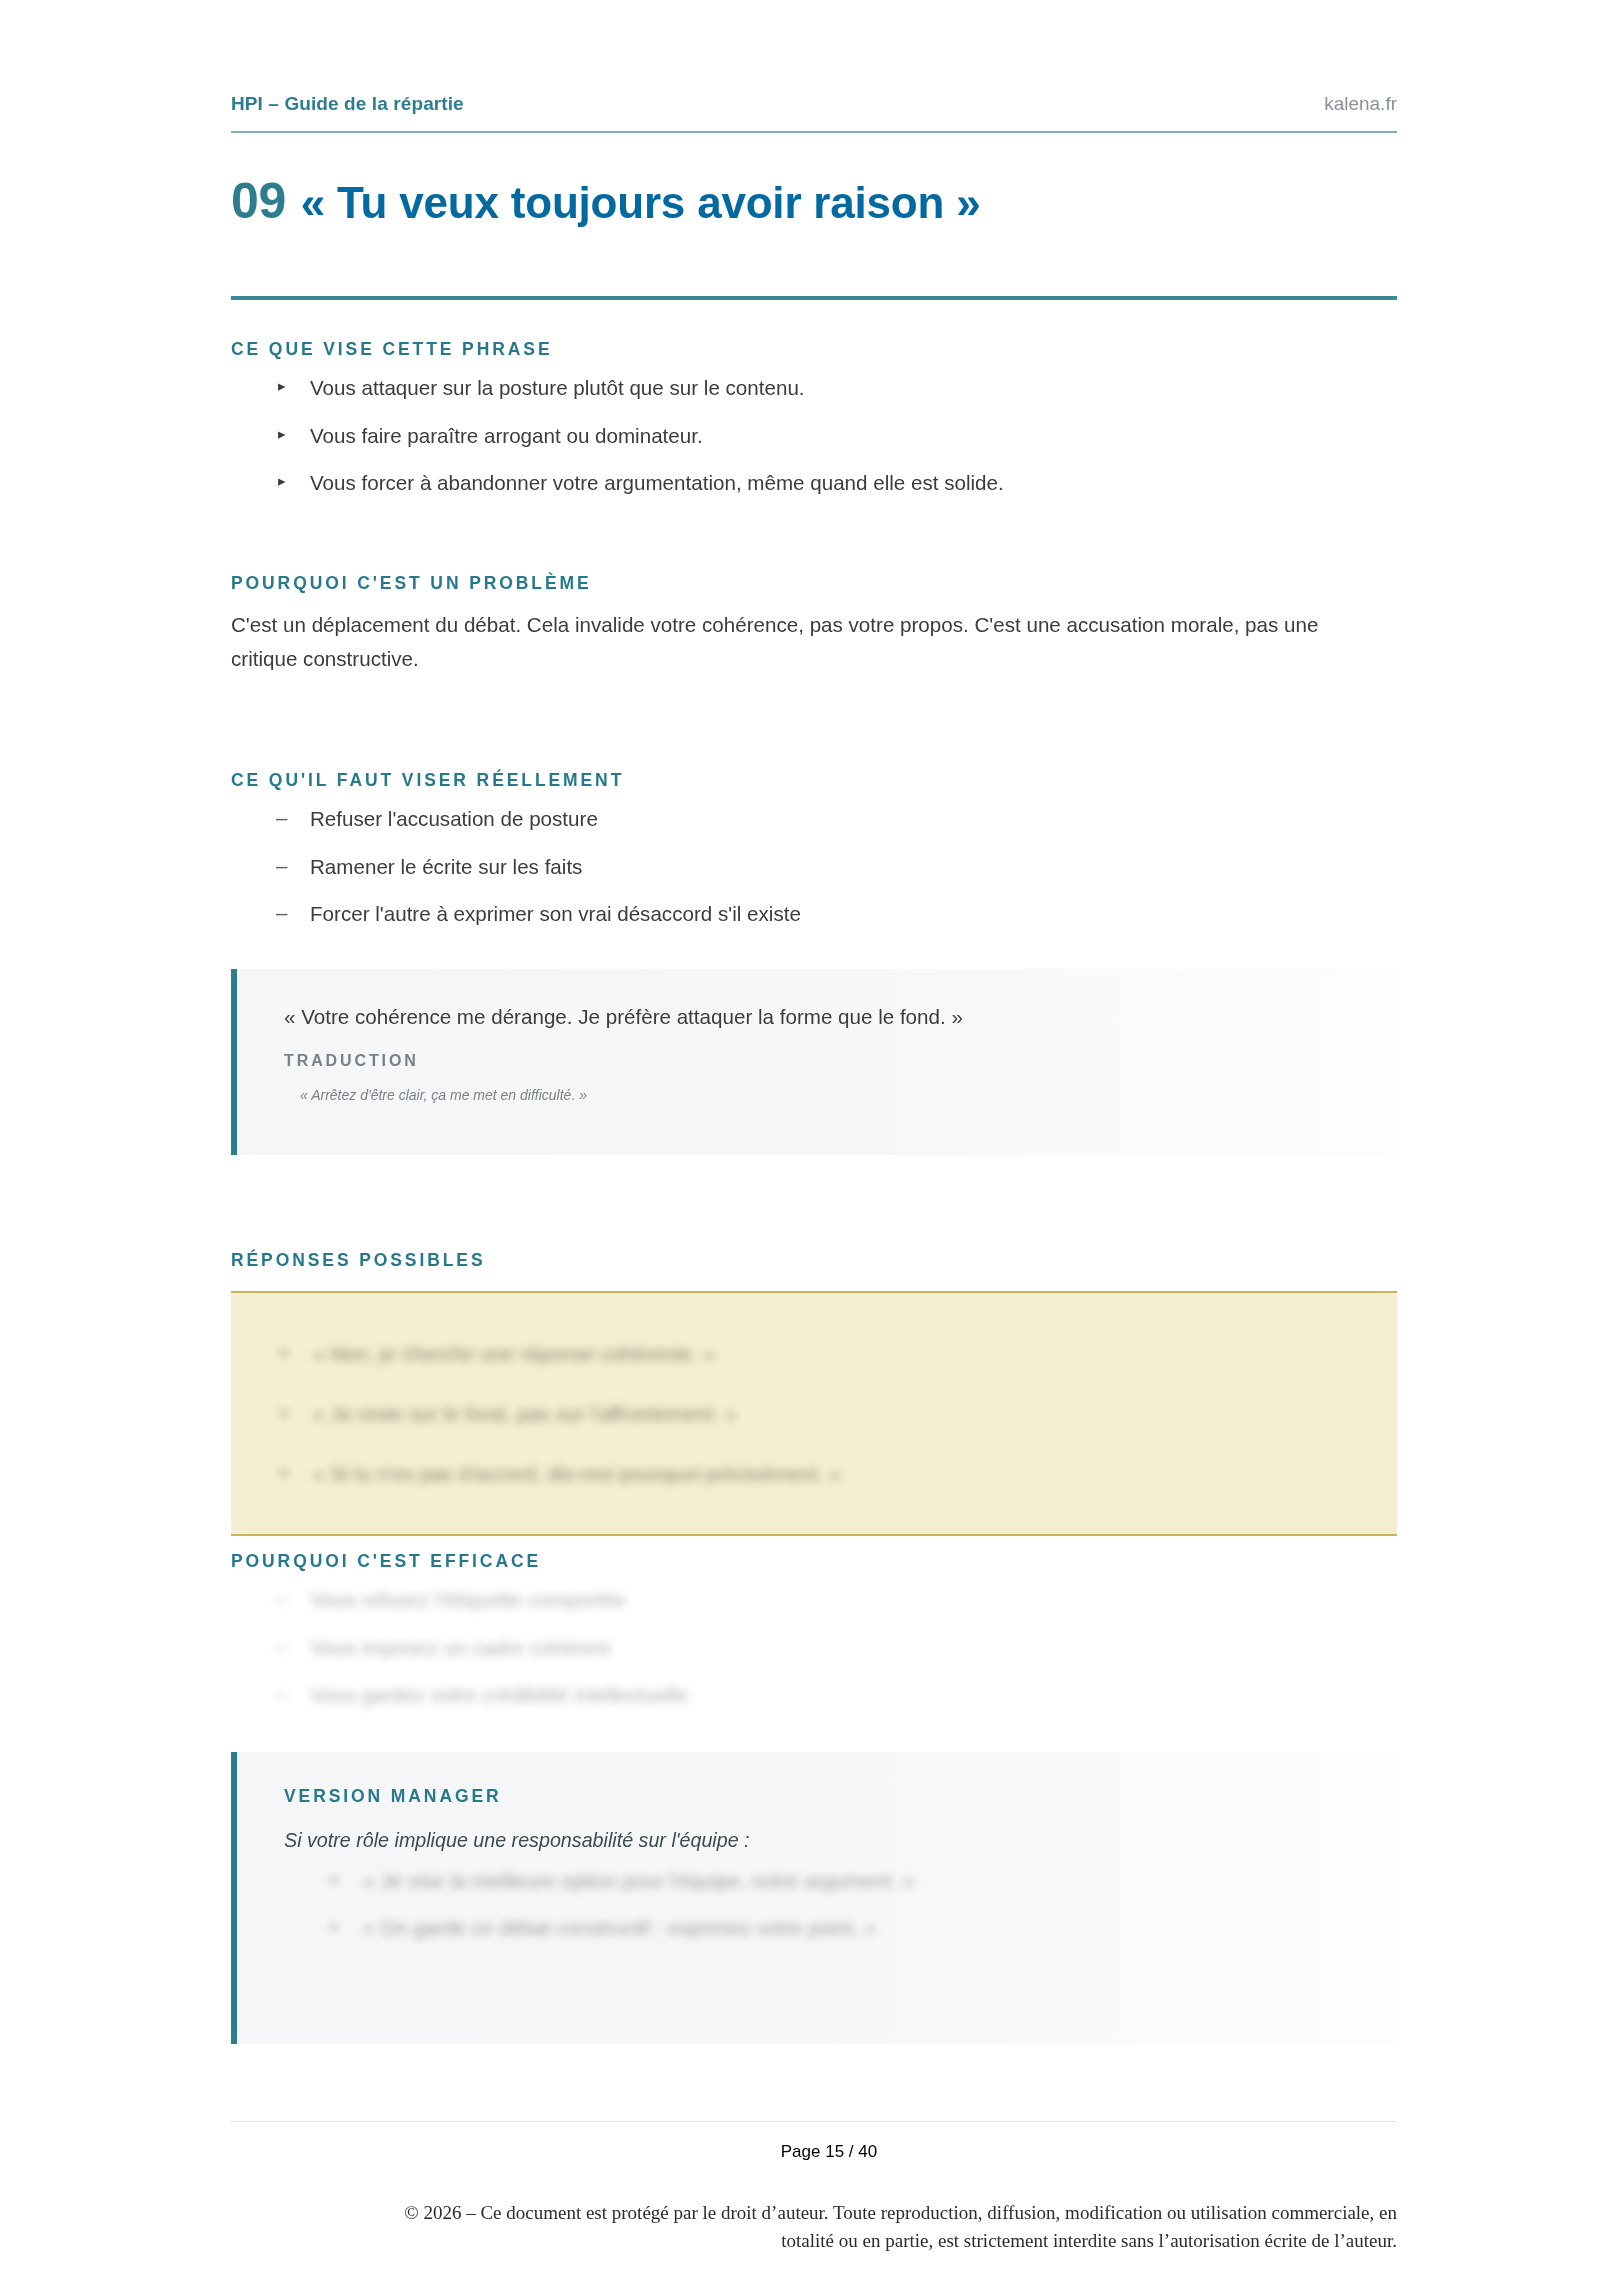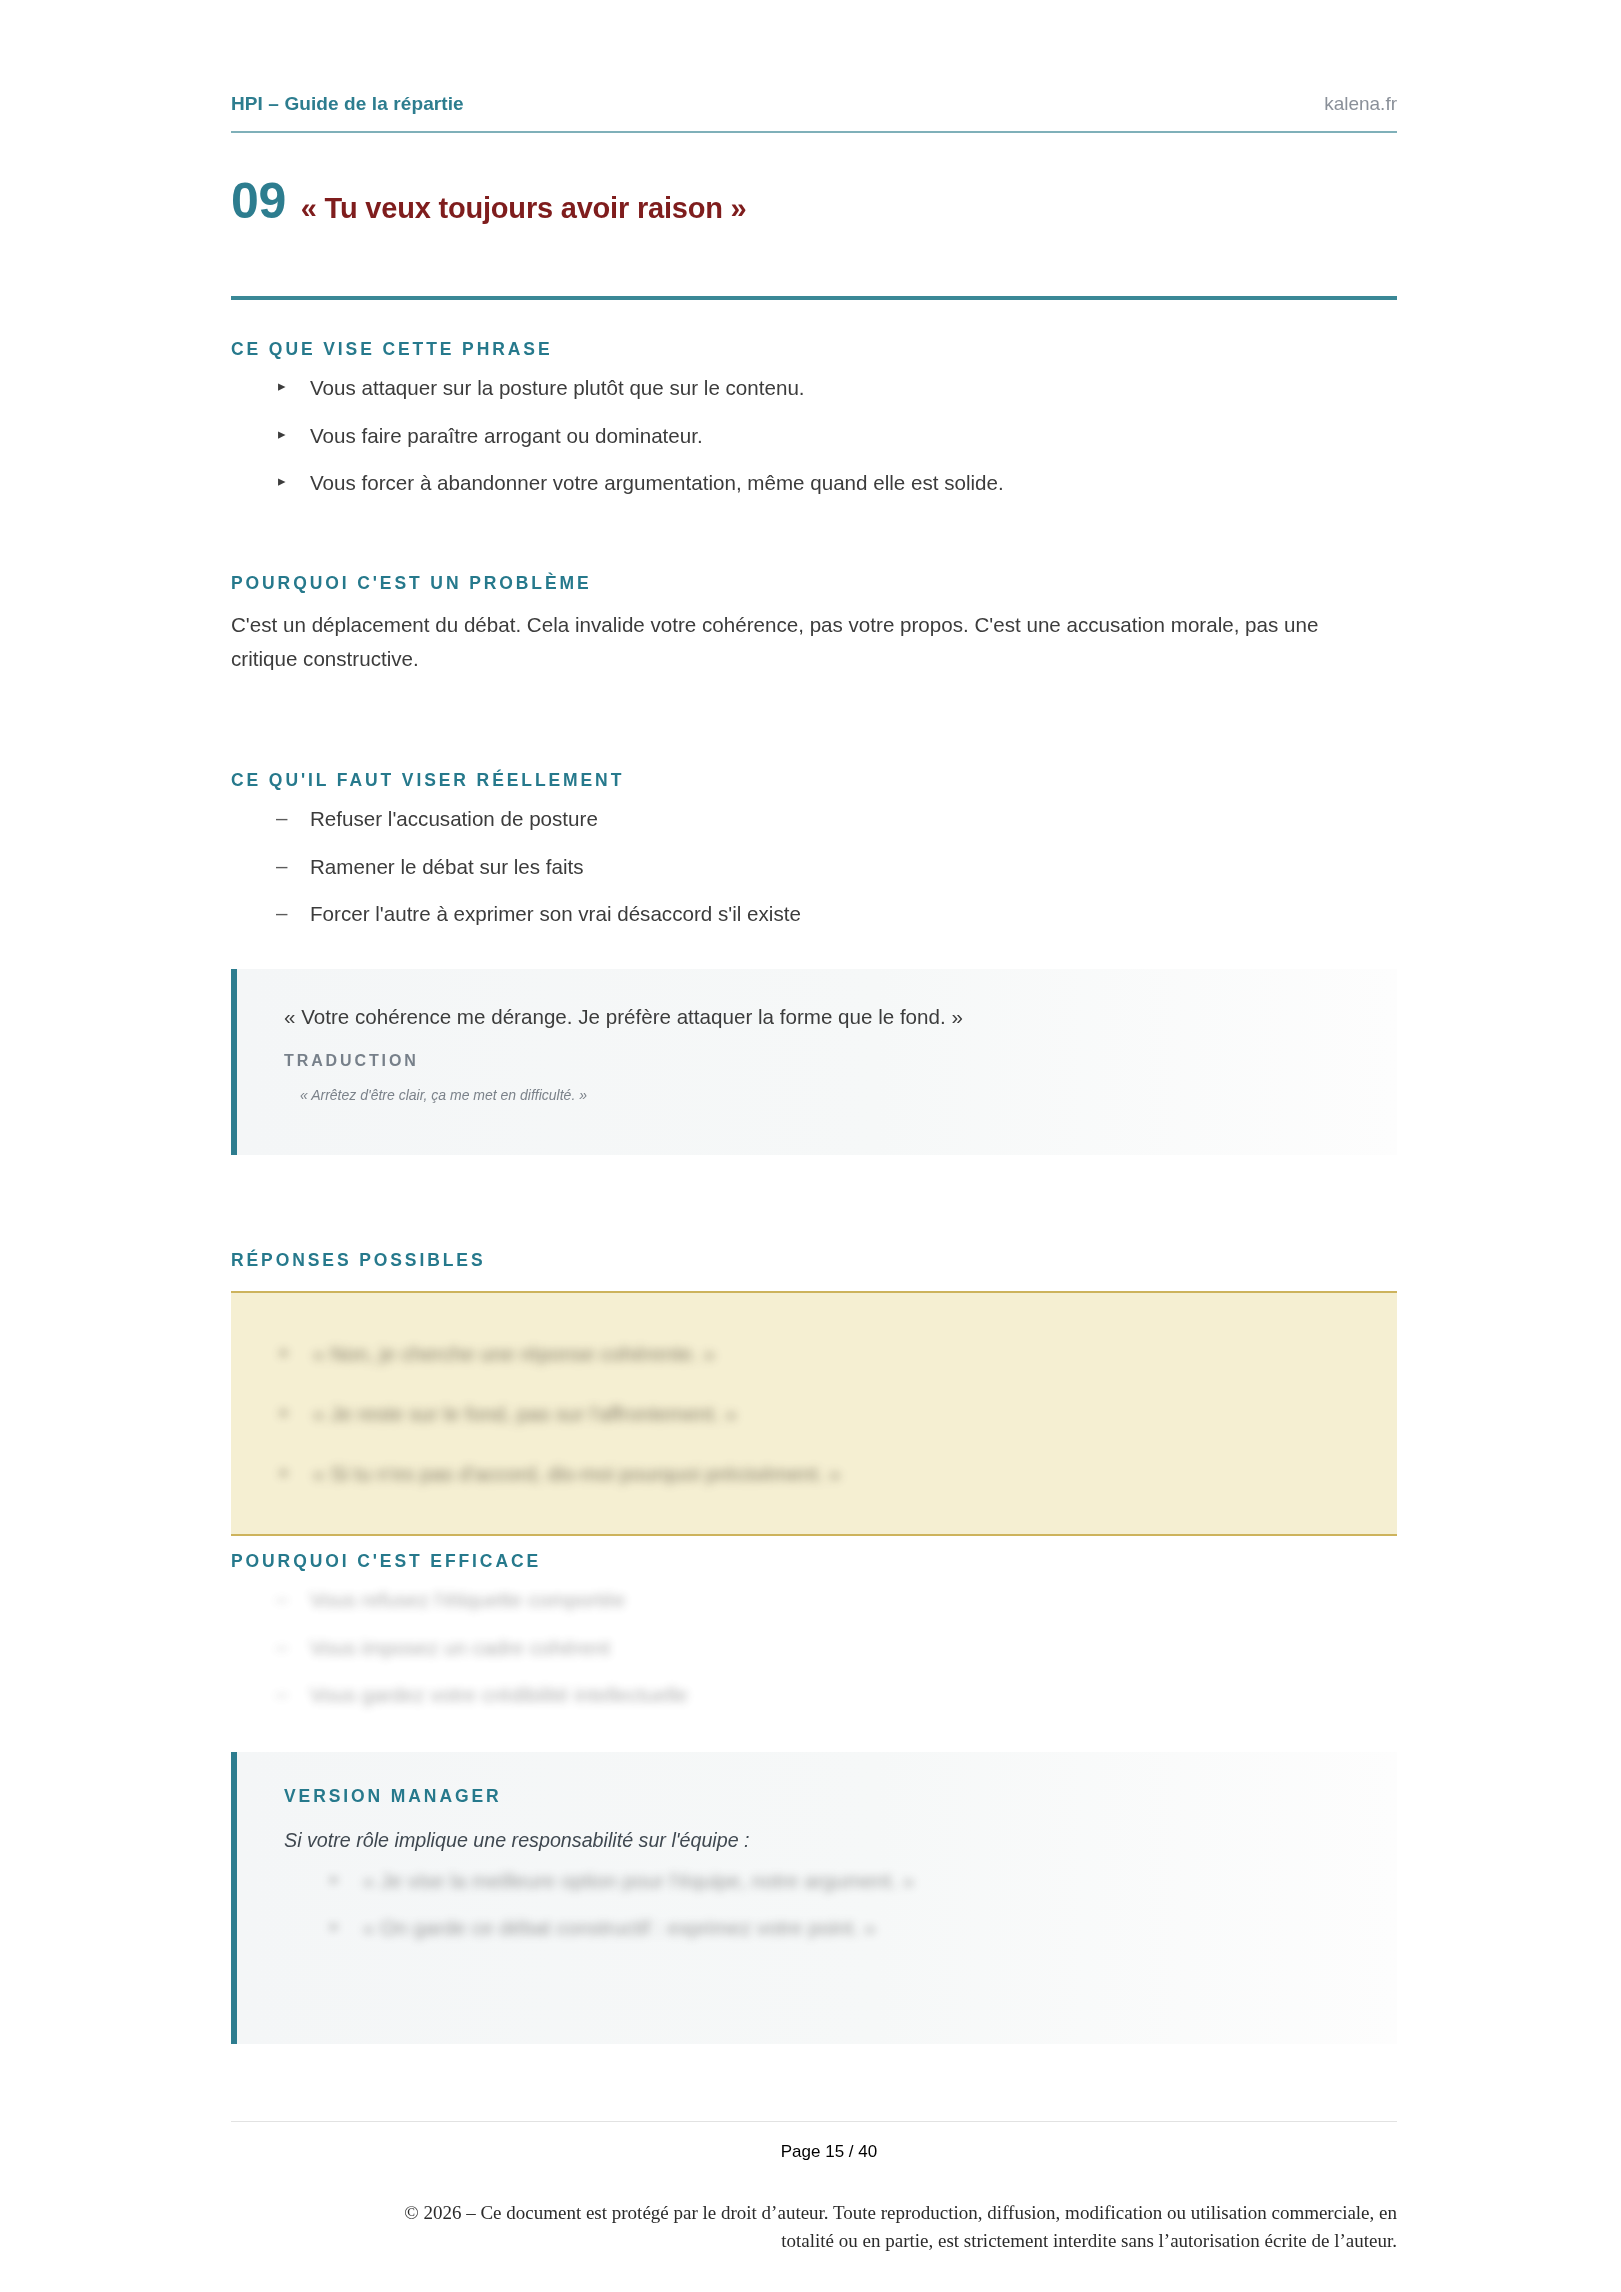--- a/index.html
+++ b/index.html
@@ -62,23 +62,23 @@
     gap: 15px;
   }
   .chapter-number {
     font-size: 50px;
     font-weight: 700;
     color: #2d7d8f;
     line-height: 1;
     letter-spacing: -0.4px;
   }
   .chapter-title {
-    font-size: 29px;
-    font-weight: 700;
-    color: #7f1d1d;
+    font-size: 44px;
+    font-weight: 700;
+    color: #0369a1;
     line-height: 1;
     letter-spacing: -0.2px;
   }
   .chapter-rule {
     position: absolute;
     left: 231px;
     top: 296px;
     width: 1166px;
     height: 3.6px;
     background: #3a8896;
@@ -310,21 +310,21 @@
 
   <div class="section" style="top:770px;">
     <h2 class="section-heading">CE QU'IL FAUT VISER RÉELLEMENT</h2>
     <ul class="dash-list">
       <li>
         <span class="marker">–</span>
         <span>Refuser l'accusation de posture</span>
       </li>
       <li>
         <span class="marker">–</span>
-        <span>Ramener le débat sur les faits</span>
+        <span>Ramener le écrite sur les faits</span>
       </li>
       <li>
         <span class="marker">–</span>
         <span>Forcer l'autre à exprimer son vrai désaccord s'il existe</span>
       </li>
     </ul>
   </div>
 
   <div class="callout" style="top:969px;">
     <p class="callout-quote">« Votre cohérence me dérange. Je préfère attaquer la forme que le fond. »</p>

